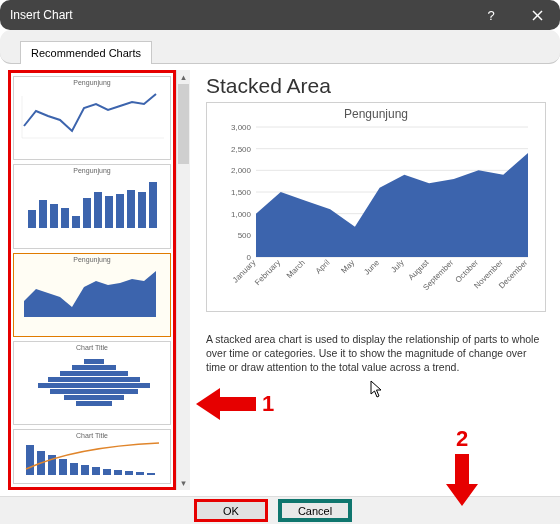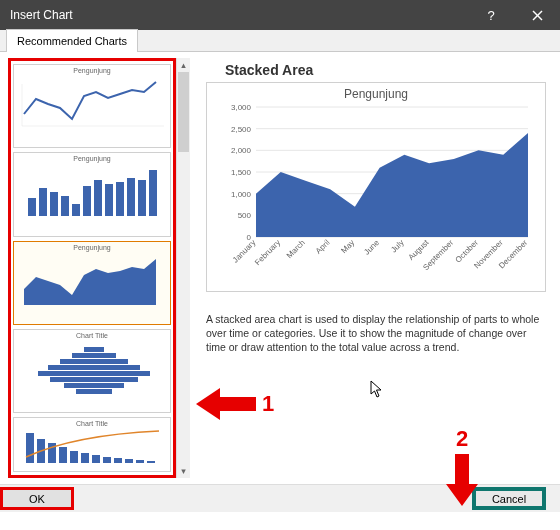--- a/index.html
+++ b/index.html
@@ -1,51 +1,51 @@
 <!DOCTYPE html>
 <html><head>
 <meta charset="utf-8">
 <style>
   * { box-sizing: border-box; margin: 0; padding: 0; font-family: "Segoe UI", Tahoma, sans-serif; }
   body { background: #fff; width: 560px; height: 530px; overflow: hidden; position: relative; }
 
   
-  .titlebar { height: 30px; background: #444; color: #fff; display: flex; align-items: center; padding: 0 0 0 10px; font-size: 12px; }
+  .titlebar { height: 30px; background: #444; color: #fff; display: flex; align-items: center; padding: 0 0 0 10px; font-size: 12px; border-radius: 10px; }
   .titlebar .title { flex: 1; }
   .titlebar .btn { width: 46px; height: 30px; display: flex; align-items: center; justify-content: center; font-size: 13px; color: #fff; }
 
   
-  .tabstrip { height: 22px; background: #f0f0f0; border-bottom: 1px solid #c9c9c9; display: flex; align-items: flex-end; padding-left: 6px; font-size: 11px; }
+  .tabstrip { height: 34px; background: #f0f0f0; border-bottom: 1px solid #c9c9c9; display: flex; align-items: flex-end; padding-left: 20px; font-size: 11px; border-radius: 11px; }
   .tab { padding: 5px 10px 5px 10px; border: 1px solid #c9c9c9; border-bottom: none; margin-right: 2px; background: #f0f0f0; position: relative; top: 1px; }
   .tab.active { background: #fff; }
 
   
   .content { display: flex; height: 432px; background: #fff; }
 
   
   .thumbs-wrap { width: 192px; padding: 6px 2px 6px 8px; display: flex; }
   .thumbs { flex: 1; border: 3px solid #e60000; padding: 3px 2px; overflow: hidden; display: flex; flex-direction: column; gap: 4px; }
   .thumb { border: 1px solid #d0d0d0; background: #fff; height: 86px; position: relative; }
   .thumb.sel { border: 1px solid #e07b00; background:#fffdf4; }
   .thumb .mtitle { text-align: center; font-size: 7px; color: #666; padding-top: 2px; }
   .thumb svg { display: block; }
   .thumbs-scroll { width: 14px; background: #f0f0f0; border-left: 1px solid #ddd; display:flex; flex-direction:column; align-items:center; justify-content:space-between; padding:2px 0;}
   .thumbs-scroll .arr { font-size:9px; color:#666; }
   .thumbs-scroll .track { flex:1; width:100%; position:relative; }
   .thumbs-scroll .thumb-handle { position:absolute; top:2px; left:1px; right:1px; height:80px; background:#cfcfcf; }
 
   
   .preview { flex: 1; padding: 10px 14px 6px 14px; display: flex; flex-direction: column; }
-  .preview-typename { font-size: 14px; font-weight: 700; color: #333; margin-bottom: 4px; margin-left: 19px; }
+  .preview-typename { font-size: 21px; font-weight: 400; color: #333; margin-bottom: 4px; }
   .preview-chart { border: 1px solid #d0d0d0; height: 210px; display:flex; flex-direction:column; align-items:center; }
   .preview-chart .ctitle { font-size: 12px; color:#555; padding-top:4px; }
   .preview-desc { font-size: 10.5px; color: #333; line-height: 1.35; margin-top: 20px; }
 
   
-  .footer { height: 28px; background: #f0f0f0; border-top: 1px solid #ddd; display: flex; justify-content: space-between; align-items: center; gap: 10px; padding-right: 14px; }
+  .footer { height: 28px; background: #f0f0f0; border-top: 1px solid #ddd; display: flex; justify-content: center; align-items: center; gap: 10px; padding-right: 14px; }
   .footer button { width: 74px; height: 23px; font-size: 11px; border: 4px solid #0f766e; background: #e9e9e9; }
   .footer button.ok { border: 3px solid #e60000; background: #e1e1e1; }
 
   
   .arrow-red { position:absolute; display:flex; align-items:center; }
   .arrow-red .num { color:#e60000; font-weight:bold; font-size:22px; }
 
   .cursor { position:absolute; left:370px; top:380px; font-size:14px; color:#000; }
 </style>
 </head>

